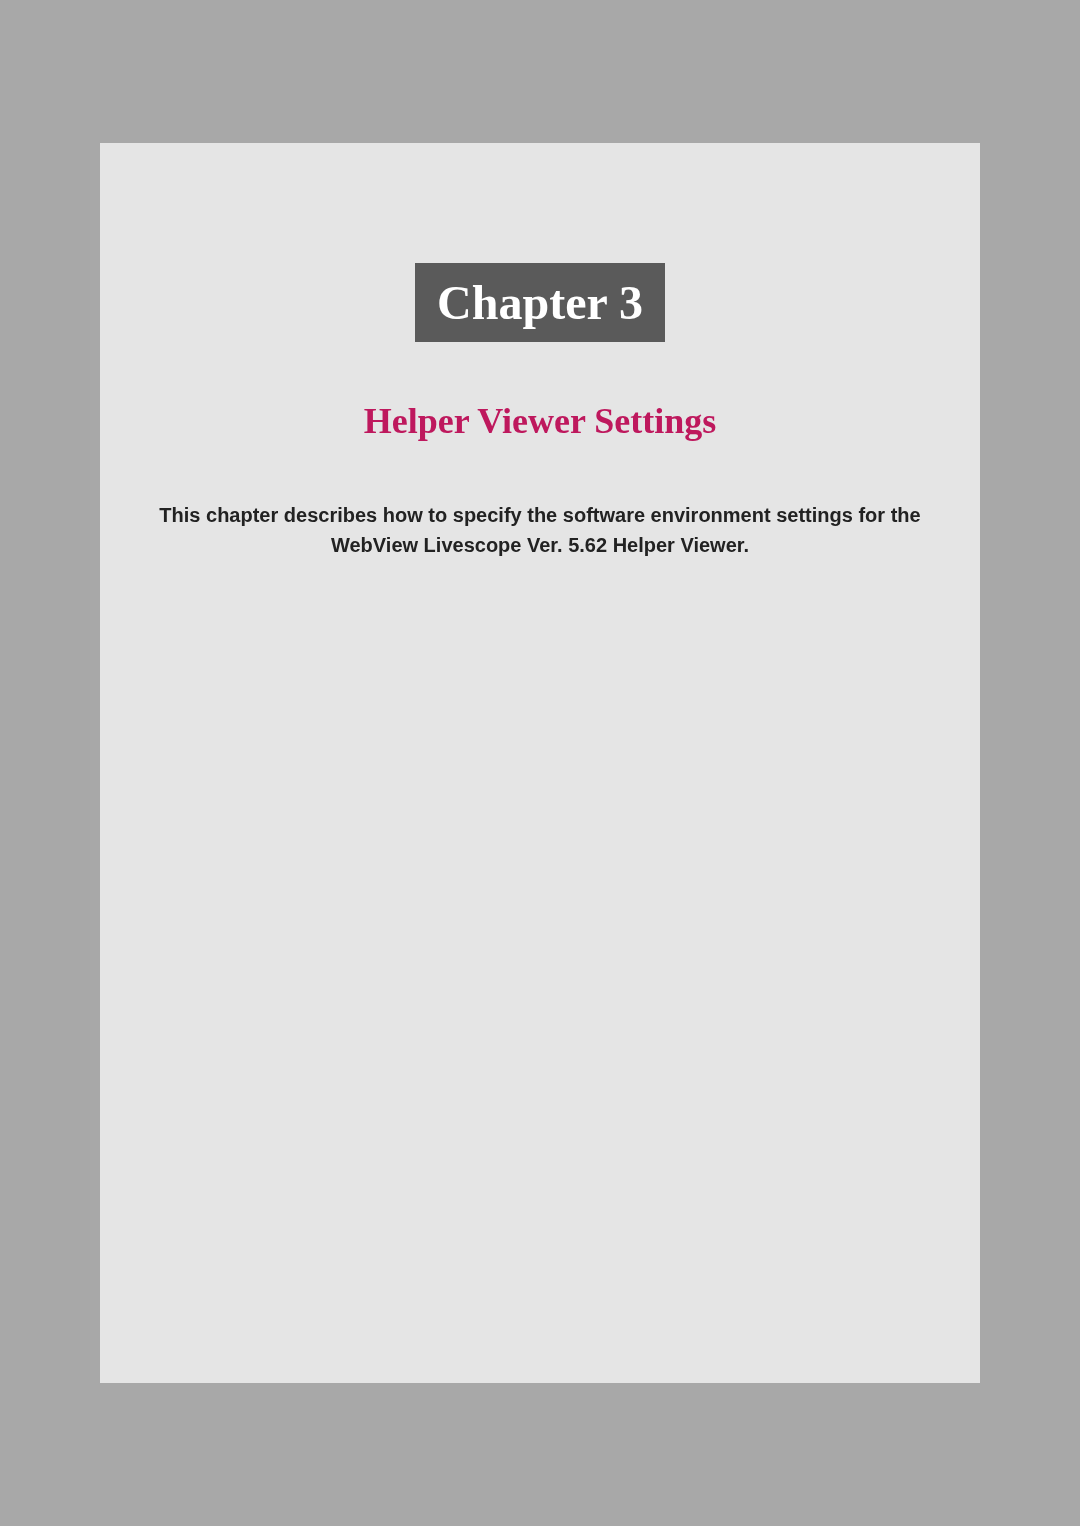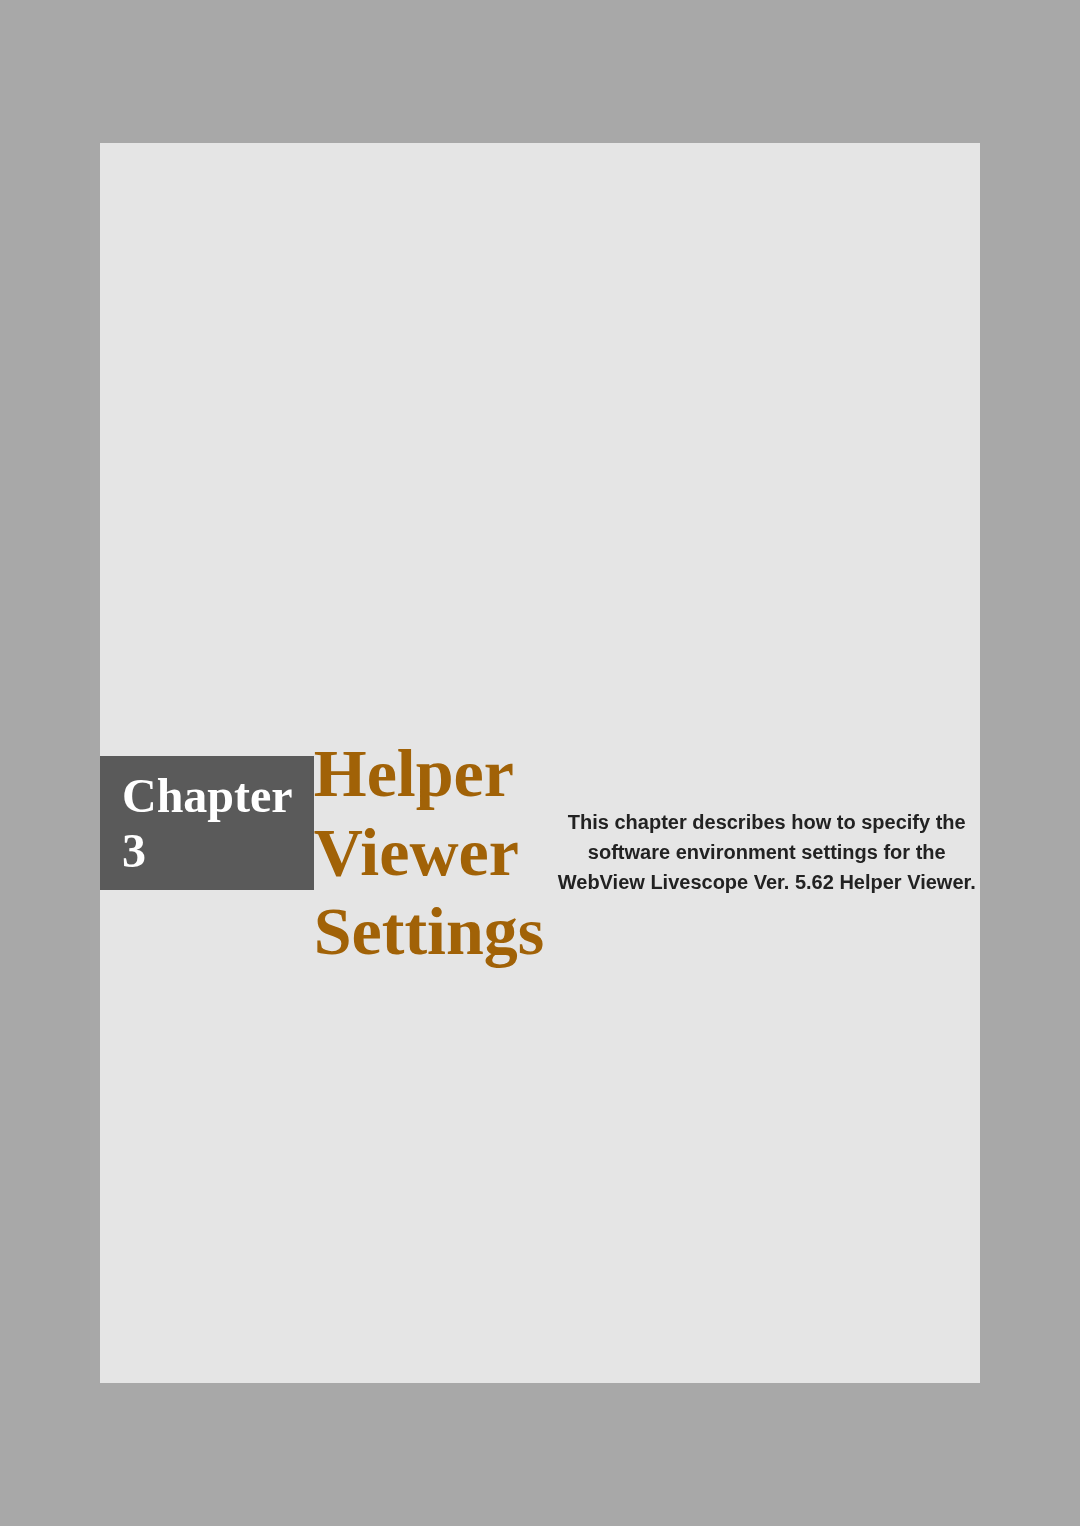--- a/index.html
+++ b/index.html
@@ -15,34 +15,34 @@
       align-items: center;
       justify-content: center;
       font-family: Georgia, 'Times New Roman', serif;
     }
     .page {
       background-color: #e5e5e5;
       width: 880px;
       height: 1240px;
       padding-top: 120px;
       display: flex;
-      flex-direction: row;
+      flex-direction: column;
       align-items: center;
     }
     .chapter-badge {
       background-color: #5a5a5a;
       color: #ffffff;
       font-size: 48px;
       font-weight: bold;
       padding: 12px 22px;
       font-family: Georgia, 'Times New Roman', serif;
     }
     .chapter-title {
-      color: #a16207;
-      font-size: 68px;
+      color: #be185d;
+      font-size: 36px;
       font-weight: bold;
       margin-top: 58px;
       font-family: Georgia, 'Times New Roman', serif;
     }
     .chapter-description {
       color: #222222;
       font-size: 20px;
       font-weight: bold;
       text-align: center;
       margin-top: 58px;

